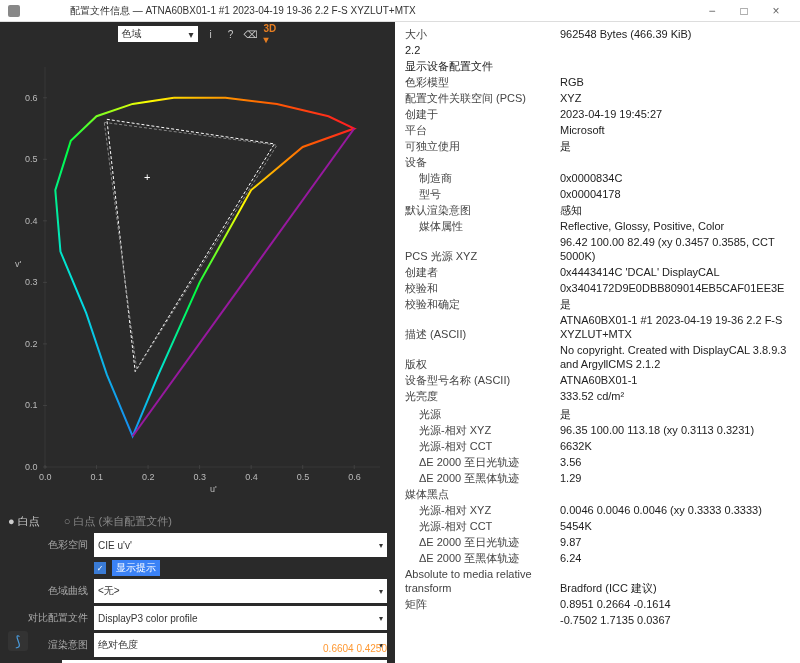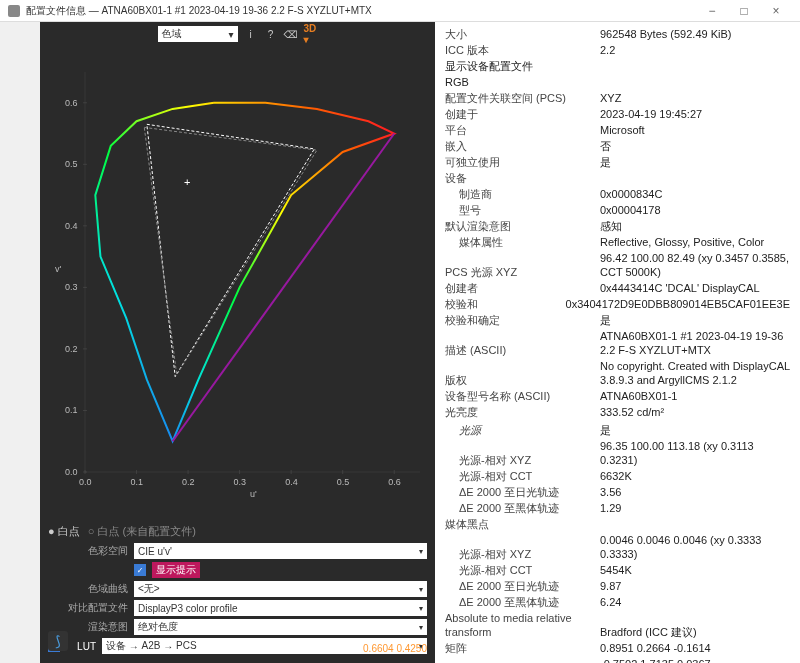--- a/index.html
+++ b/index.html
@@ -1,40 +1,40 @@
 <!DOCTYPE html>
 <html><head>
 <meta charset="utf-8">
 <style>
 * { margin: 0; padding: 0; box-sizing: border-box; font-family: "Segoe UI", sans-serif; font-size: 11px; }
 body { background: #f0f0f0; width: 800px; height: 663px; overflow: hidden; }
 .titlebar { height: 22px; background: #fff; display: flex; align-items: center; padding: 0 8px; border-bottom: 1px solid #ddd; }
 .tb-icon { width: 12px; height: 12px; background: #888; border-radius: 2px; margin-right: 6px; }
-.tb-title { flex: 1; color: #333; font-size: 10px; }
+.tb-title { flex: 1; color: #333; font-size: 10px; margin-left: 44px; }
 .tb-ctrl { width: 32px; text-align: center; color: #666; cursor: pointer; font-size: 12px; }
 .main { display: flex; height: 641px; }
-.left-panel { width: 395px; background: #2a2a2a; display: flex; flex-direction: column; position: relative; margin-left: 40px; }
+.left-panel { width: 395px; background: #2a2a2a; display: flex; flex-direction: column; position: relative; }
 .toolbar { height: 24px; display: flex; align-items: center; justify-content: center; gap: 6px; padding: 4px; }
 .combo { background: #fff; color: #333; width: 80px; height: 16px; font-size: 10px; padding: 0 4px; display: flex; align-items: center; justify-content: space-between; }
 .combo::after { content: "▾"; }
 .tool-ico { width: 14px; height: 14px; display: flex; align-items: center; justify-content: center; color: #ccc; font-size: 10px; cursor: pointer; }
 .orange { color: #e67e22; font-weight: bold; }
 .chart-area { flex: 1; position: relative; }
 .chart-area svg { width: 100%; height: 100%; }
 .axis-label { fill: #bbb; font-size: 9px; }
 .tick { stroke: #555; stroke-width: 0.5; }
 .grid { stroke: #444; stroke-width: 0.5; }
 .controls { padding: 6px 8px; color: #ccc; font-size: 10px; }
-.radio-row { display: flex; gap: 8px; align-items: center; margin-bottom: 4px; }
+.radio-row { display: flex; gap: 24px; align-items: center; margin-bottom: 4px; }
 .ctrl-row { display: flex; align-items: center; margin-bottom: 3px; gap: 6px; }
 .ctrl-label { width: 80px; text-align: right; color: #aaa; font-size: 10px; }
-.ctrl-field { flex: 1; background: #fff; color: #333; height: 16px; padding: 4px 4px; display: flex; align-items: center; justify-content: space-between; font-size: 10px; }
+.ctrl-field { flex: 1; background: #fff; color: #333; height: 16px; padding: 12px 4px; display: flex; align-items: center; justify-content: space-between; font-size: 10px; }
 .ctrl-field::after { content: "▾"; font-size: 8px; }
 .chk { width: 12px; height: 12px; background: #3a7bd5; display: inline-flex; align-items: center; justify-content: center; color: #fff; font-size: 8px; }
-.check-label { color: #fff; background: #be185d; padding: 1px 4px; font-size: 10px; }
+.check-label { color: #fff; background: #3b82f6; padding: 1px 4px; font-size: 10px; }
 .footer-coord { position: absolute; bottom: 9px; right: 8px; color: #ff9933; font-size: 10px; }
 .watermark { position: absolute; bottom: 12px; left: 8px; width: 20px; height: 20px; background: #333; border-radius: 3px; display: flex; align-items: center; justify-content: center; color: #4a9de0; font-size: 14px; }
 
 .right-panel { flex: 1; background: #fff; overflow-y: auto; padding: 4px 0; }
 .info-row { display: flex; padding: 1px 10px; font-size: 10px; line-height: 14px; align-items: flex-end; }
 .info-label { width: 155px; color: #444; }
 .info-value { flex: 1; color: #222; }
 .right-panel::-webkit-scrollbar { width: 10px; }
 .right-panel::-webkit-scrollbar-thumb { background: #ccc; }
 </style>
@@ -154,49 +154,45 @@
         <div class="ctrl-field">设备 → A2B → PCS</div>
       </div>
     </div>
     <div class="footer-coord">0.6604 0.4250</div>
     <div class="watermark">⟆</div>
   </div>
 
   <div class="right-panel" id="info">
       <div class="info-row">
         <div class="info-label">大小</div>
-        <div class="info-value">962548 Bytes (592.49 KiB)</div>
-      </div>
-      <div class="info-row">
-        <div class="info-label">ICC 版本</div>
+        <div class="info-value">962548 Bytes (466.39 KiB)</div>
+      </div>
+      <div class="info-row">
         <div class="info-value">2.2</div>
       </div>
       <div class="info-row">
         <div class="info-value">显示设备配置文件</div>
       </div>
       <div class="info-row">
+        <div class="info-label">色彩模型</div>
         <div class="info-value">RGB</div>
       </div>
       <div class="info-row">
         <div class="info-label">配置文件关联空间 (PCS)</div>
         <div class="info-value">XYZ</div>
       </div>
       <div class="info-row">
         <div class="info-label">创建于</div>
         <div class="info-value">2023-04-19 19:45:27</div>
       </div>
       <div class="info-row">
         <div class="info-label">平台</div>
         <div class="info-value">Microsoft</div>
       </div>
       <div class="info-row">
-        <div class="info-label">嵌入</div>
-        <div class="info-value">否</div>
-      </div>
-      <div class="info-row">
         <div class="info-label">可独立使用</div>
         <div class="info-value">是</div>
       </div>
       <div class="info-row">
         <div class="info-label" style="font-weight: 500;">设备</div>
         <div class="info-value"></div>
       </div>
       <div class="info-row">
         <div class="info-label" style="padding-left: 14px;">制造商</div>
         <div class="info-value">0x0000834C</div>
@@ -242,21 +238,21 @@
         <div class="info-value">ATNA60BX01-1</div>
       </div>
       <div class="info-row">
         <div class="info-label">光亮度</div>
         <div class="info-value">333.52 cd/m²</div>
       </div>
       <div class="info-row">
         <div class="info-value"></div>
       </div>
       <div class="info-row">
-        <div class="info-label" style="padding-left: 14px; font-style: italic;">光源</div>
+        <div class="info-label" style="padding-left: 14px;">光源</div>
         <div class="info-value">是</div>
       </div>
       <div class="info-row">
         <div class="info-label" style="padding-left: 14px;">光源-相对 XYZ</div>
         <div class="info-value">96.35 100.00 113.18 (xy 0.3113 0.3231)</div>
       </div>
       <div class="info-row">
         <div class="info-label" style="padding-left: 14px;">光源-相对 CCT</div>
         <div class="info-value">6632K</div>
       </div>

